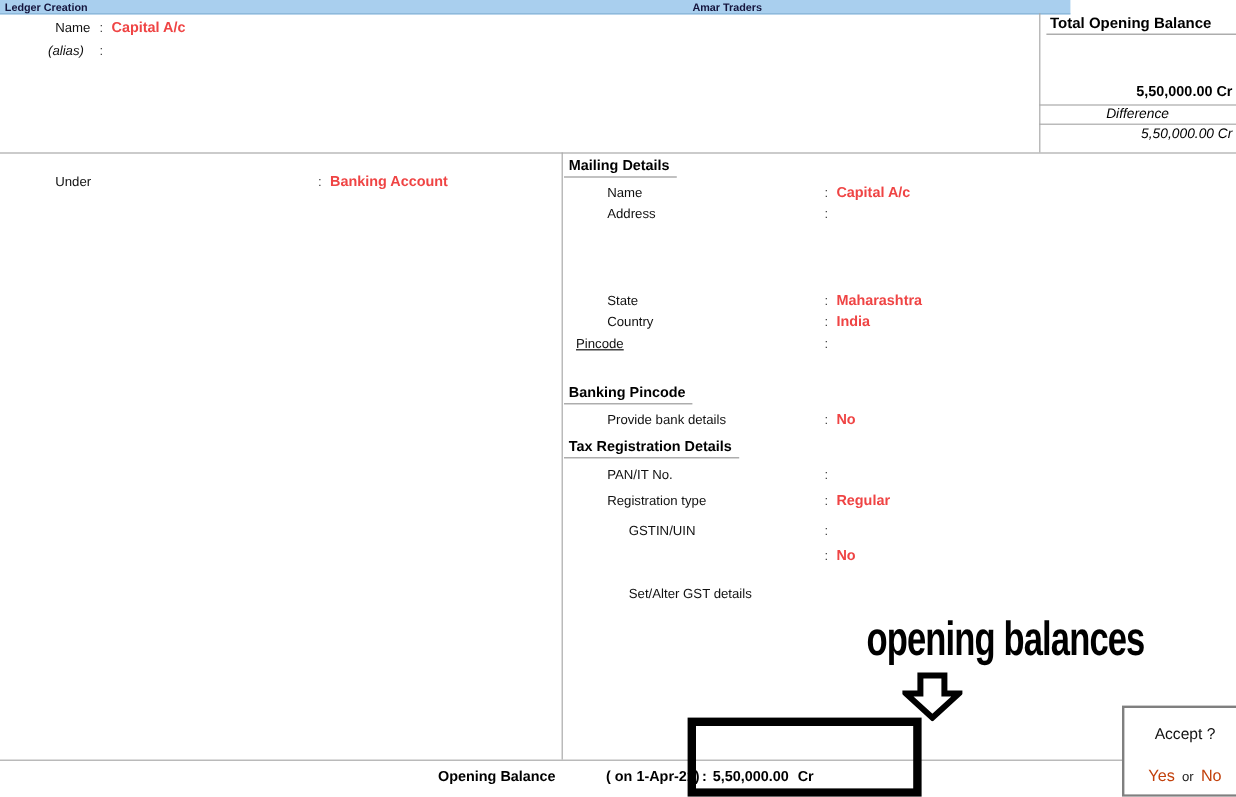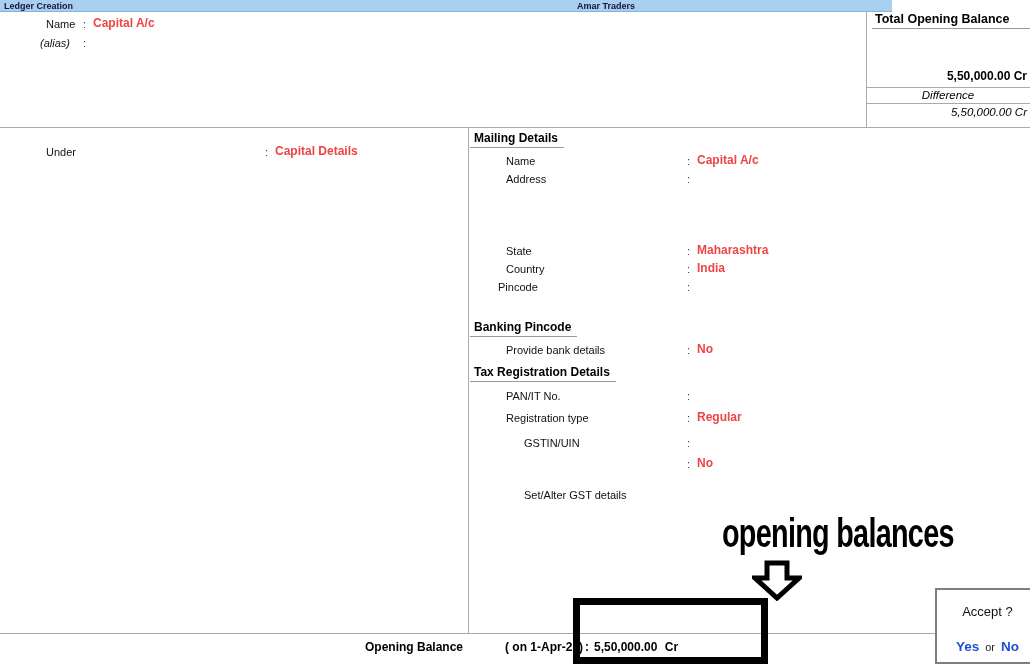--- a/index.html
+++ b/index.html
@@ -69,21 +69,21 @@
     z-index:20;
   }
   .accept-title{
     position:absolute;left:0;top:14px;width:100%;text-align:center;
     font-size:13px;color:#111;
   }
   .accept-options{
     position:absolute;left:0;bottom:8px;width:100%;
     display:flex;justify-content:center;align-items:baseline;gap:6px;
   }
-  .accept-yesno{font-size:13.5px;font-weight:bold;color:#1d4ed8;cursor:pointer;}
+  .accept-yesno{font-size:13.5px;font-weight:normal;color:#c2410c;cursor:pointer;}
   .accept-or{font-size:11px;color:#222;}
 </style>
 </head>
 <body>
 
 <div class="abs titlebar">
   <div class="abs titlebar-text" style="left:4px;">Ledger Creation</div>
   <div class="abs titlebar-text" style="left:577px;">Amar Traders</div>
 </div>
 
@@ -102,41 +102,41 @@
 
 <div class="abs panel-heading">Total Opening Balance</div>
 <span class="abs panel-value" style="top:69px;">5,50,000.00 Cr</span>
 <div class="abs hline" style="left:866px;top:87px;width:164px;"></div>
 <span class="abs panel-diff-label" style="top:89px;">Difference</span>
 <div class="abs hline" style="left:866px;top:103px;width:164px;"></div>
 <span class="abs panel-diff-value" style="top:106px;">5,50,000.00 Cr</span>
 
 <span class="abs lbl" style="left:14px;top:146px;">Under</span>
 <span class="abs colon" style="left:265px;top:146px;">:</span>
-<span class="abs val" style="left:275px;top:145px;">Capital Details</span>
+<span class="abs val" style="left:275px;top:145px;">Banking Account</span>
 
 <div class="abs section-heading" style="left:470px;top:132px;">Mailing Details</div>
 
 <span class="abs lbl" style="left:474px;top:155px;">Name</span>
 <span class="abs colon" style="left:687px;top:155px;">:</span>
 <span class="abs val" style="left:697px;top:154px;">Capital A/c</span>
 
 <span class="abs lbl" style="left:474px;top:173px;">Address</span>
 <span class="abs colon" style="left:687px;top:173px;">:</span>
 <span class="abs val" style="left:697px;top:172px;"></span>
 
 <span class="abs lbl" style="left:474px;top:245px;">State</span>
 <span class="abs colon" style="left:687px;top:245px;">:</span>
 <span class="abs val" style="left:697px;top:244px;">Maharashtra</span>
 
 <span class="abs lbl" style="left:474px;top:263px;">Country</span>
 <span class="abs colon" style="left:687px;top:263px;">:</span>
 <span class="abs val" style="left:697px;top:262px;">India</span>
 
-<span class="abs lbl" style="left:466px;top:281px;">Pincode</span>
+<span class="abs lbl" style="left:448px;top:281px;text-decoration:underline;">Pincode</span>
 <span class="abs colon" style="left:687px;top:281px;">:</span>
 <span class="abs val" style="left:697px;top:280px;"></span>
 
 <div class="abs section-heading" style="left:470px;top:321px;">Banking Pincode</div>
 
 <span class="abs lbl" style="left:474px;top:344px;">Provide bank details</span>
 <span class="abs colon" style="left:687px;top:344px;">:</span>
 <span class="abs val" style="left:697px;top:343px;">No</span>
 
 <div class="abs section-heading" style="left:470px;top:366px;">Tax Registration Details</div>

